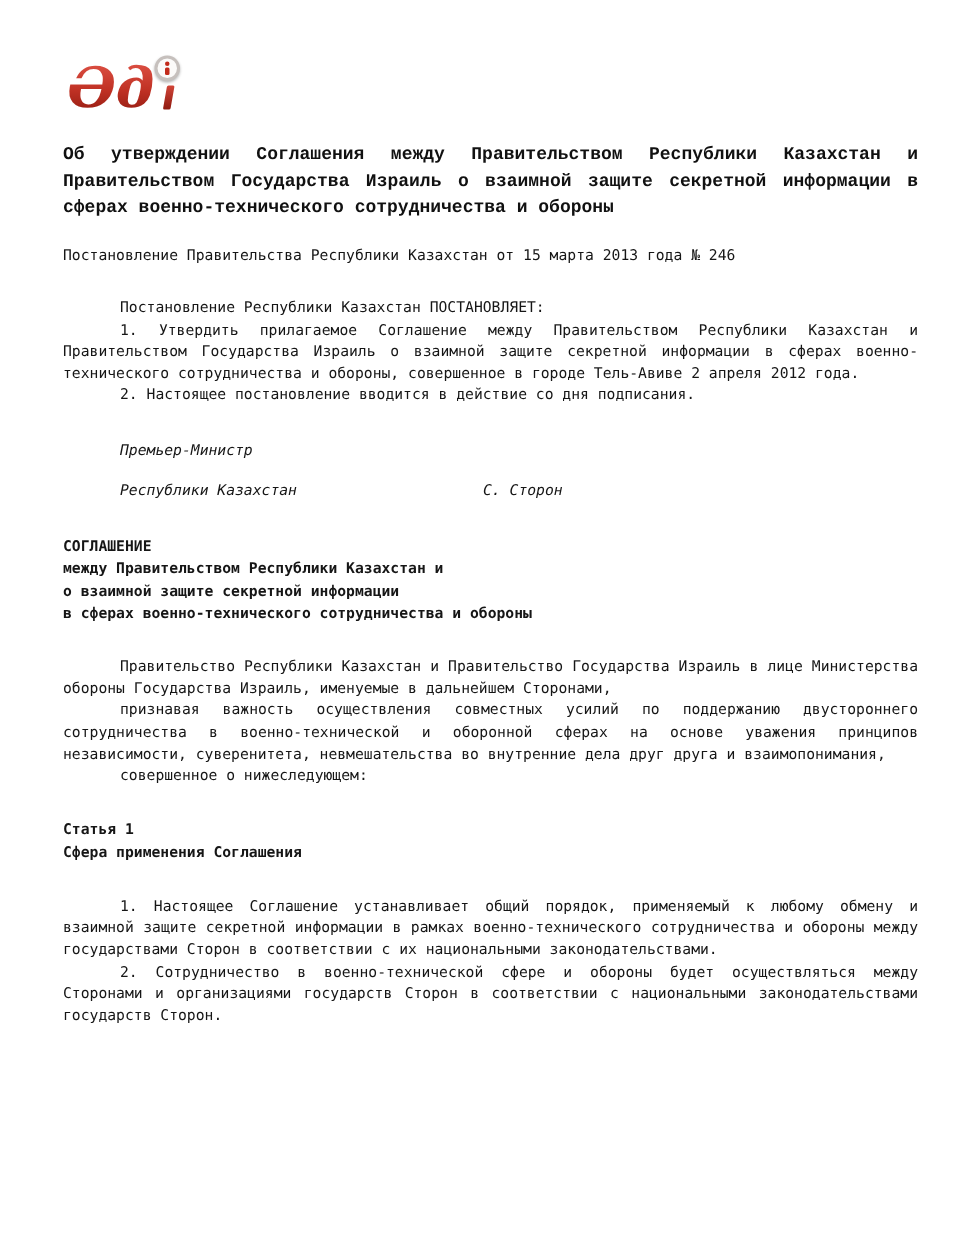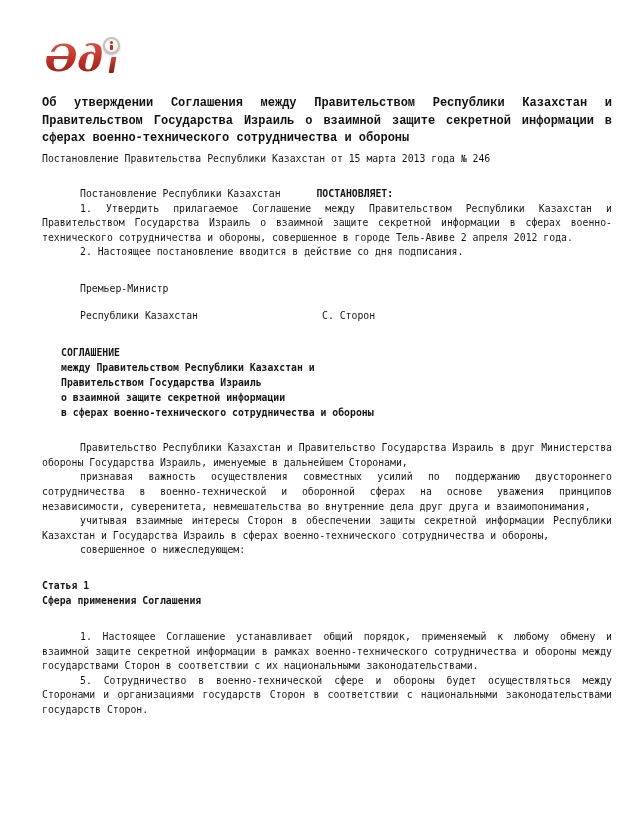--- a/index.html
+++ b/index.html
@@ -77,49 +77,49 @@
   .doc-title{
     margin:15px 0 0 0;
     font-size:12px;
     line-height:17.5px;
     font-weight:bold;
     text-align:justify;
     color:#111111;
     font-family:Liberation Mono, monospace;
   }
   .doc-subtitle{
-    margin:4px 0 0 0;
+    margin:16px 0 0 0;
     font-size:9.8px;
     line-height:14.6px;
   }
   .body-text{
     font-size:9.8px;
     line-height:14.6px;
     text-align:justify;
   }
   p{margin:0;}
   .indent{text-indent:38px;}
   .resolution{margin-top:21px;}
-  b{font-weight:bold;margin-left:30px;}
+  b{font-weight:normal;}
 
   .signature{
     margin-top:22px;
+    font-style:italic;
     font-size:9.8px;
     line-height:14.6px;
   }
   .sig-line1{padding-left:38px;}
   .sig-row{display:flex;padding-left:38px;margin-top:12px;}
   .sig-pos{width:242px;flex:0 0 auto;}
 
   .agreement-heading{
     margin-top:22px;
     font-weight:bold;
     font-size:9.8px;
     line-height:15px;
-    margin-left:19px;
   }
   .entry-note{
     margin-top:20px;
     text-align:center;
     color:#f93b3b;
     font-size:9.8px;
     line-height:14.8px;
   }
   .preamble{margin-top:21px;}
   .article-heading{
@@ -161,36 +161,34 @@
       <p class="sig-line1">Премьер-Министр</p>
       <div class="sig-row">
         <span class="sig-pos">Республики Казахстан</span>
         <span class="sig-name">С. Сторон</span>
       </div>
     </div>
 
     <div class="agreement-heading">
       <p>СОГЛАШЕНИЕ</p>
       <p>между Правительством Республики Казахстан и</p>
-      <p>Правительством Государства Израиль</p>
       <p>о взаимной защите секретной информации</p>
       <p>в сферах военно-технического сотрудничества и обороны</p>
     </div>
 
 
     <div class="preamble body-text">
-      <p class="indent">Правительство Республики Казахстан и Правительство Государства Израиль в друг Министерства обороны Государства Израиль, именуемые в дальнейшем Сторонами,</p>
+      <p class="indent">Правительство Республики Казахстан и Правительство Государства Израиль в лице Министерства обороны Государства Израиль, именуемые в дальнейшем Сторонами,</p>
       <p class="indent">признавая важность осуществления совместных усилий по поддержанию двустороннего сотрудничества в военно-технической и оборонной сферах на основе уважения принципов независимости, суверенитета, невмешательства во внутренние дела друг друга и взаимопонимания,</p>
-      <p class="indent">учитывая взаимные интересы Сторон в обеспечении защиты секретной информации Республики Казахстан и Государства Израиль в сферах военно-технического сотрудничества и обороны,</p>
       <p class="indent">совершенное о нижеследующем:</p>
     </div>
 
     <div class="article-heading">
       <p>Статья 1</p>
       <p>Сфера применения Соглашения</p>
     </div>
     <div class="article-body body-text">
       <p class="indent">1. Настоящее Соглашение устанавливает общий порядок, применяемый к любому обмену и взаимной защите секретной информации в рамках военно-технического сотрудничества и обороны между государствами Сторон в соответствии с их национальными законодательствами.</p>
-      <p class="indent">5. Сотрудничество в военно-технической сфере и обороны будет осуществляться между Сторонами и организациями государств Сторон в соответствии с национальными законодательствами государств Сторон.</p>
+      <p class="indent">2. Сотрудничество в военно-технической сфере и обороны будет осуществляться между Сторонами и организациями государств Сторон в соответствии с национальными законодательствами государств Сторон.</p>
     </div>
 
   </div>
 </div>
 
 </body></html>

